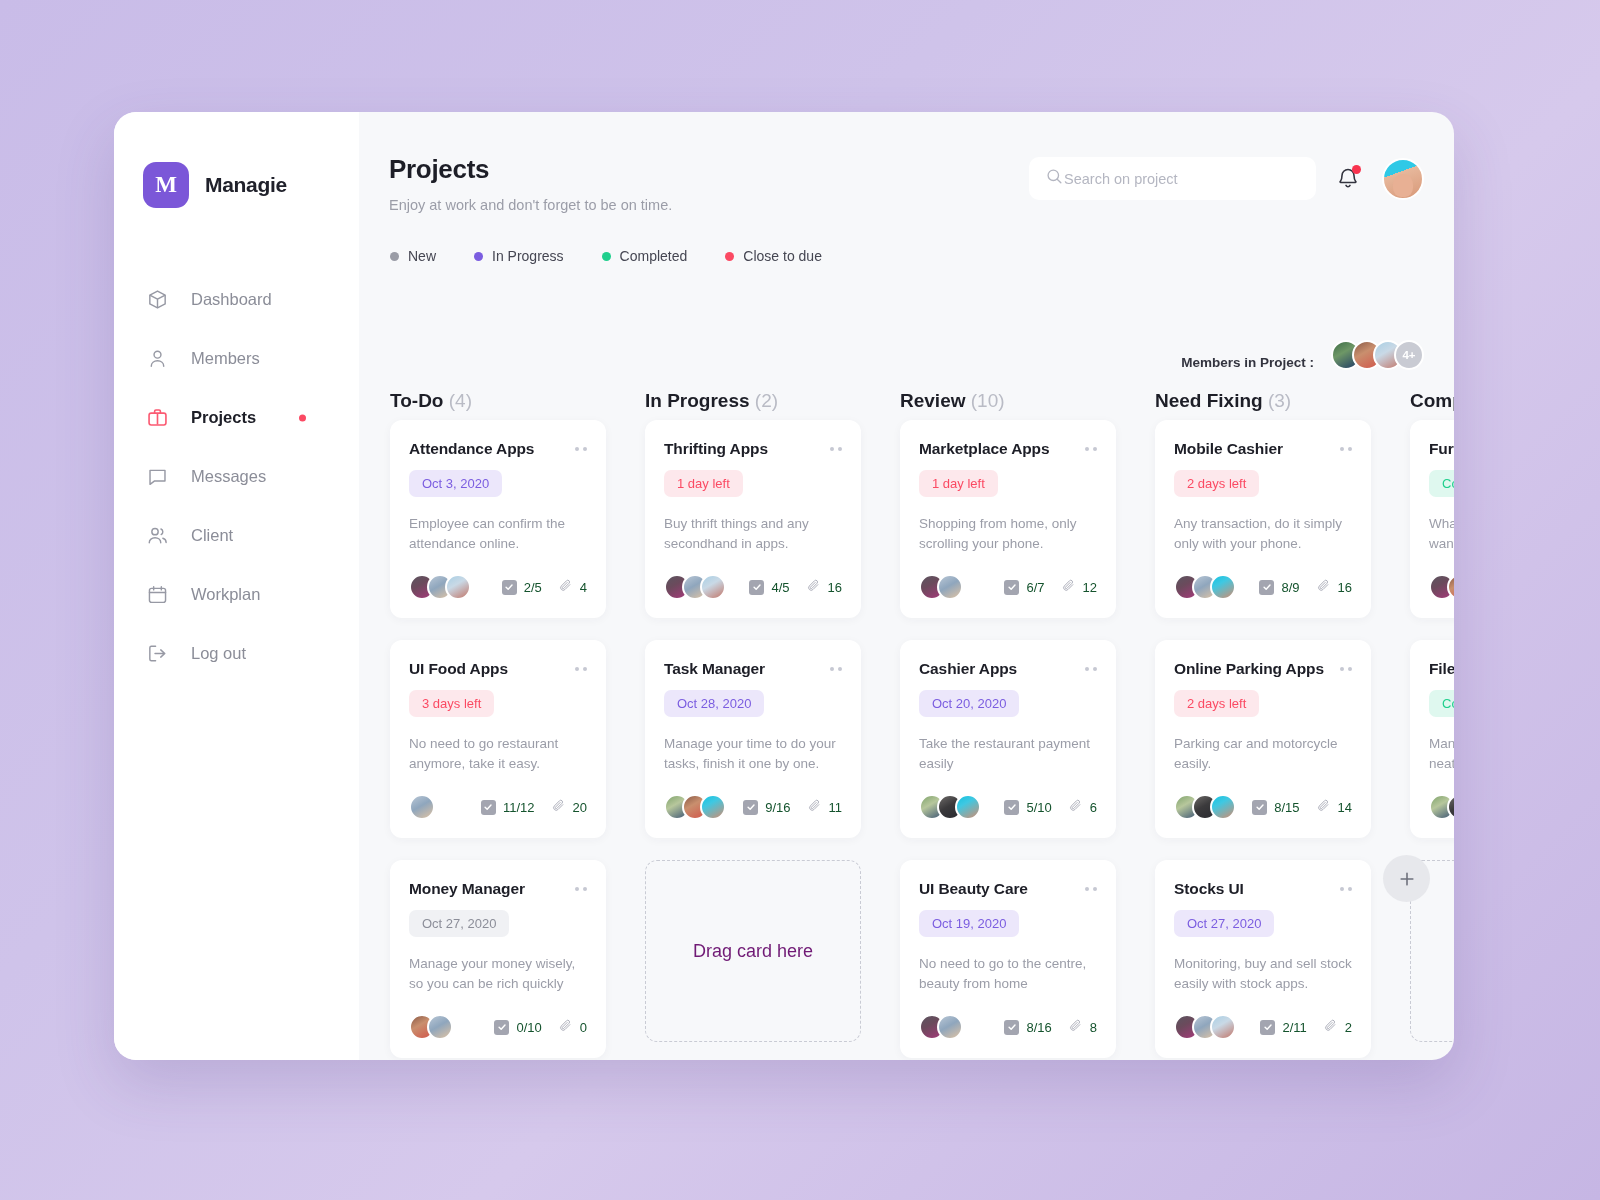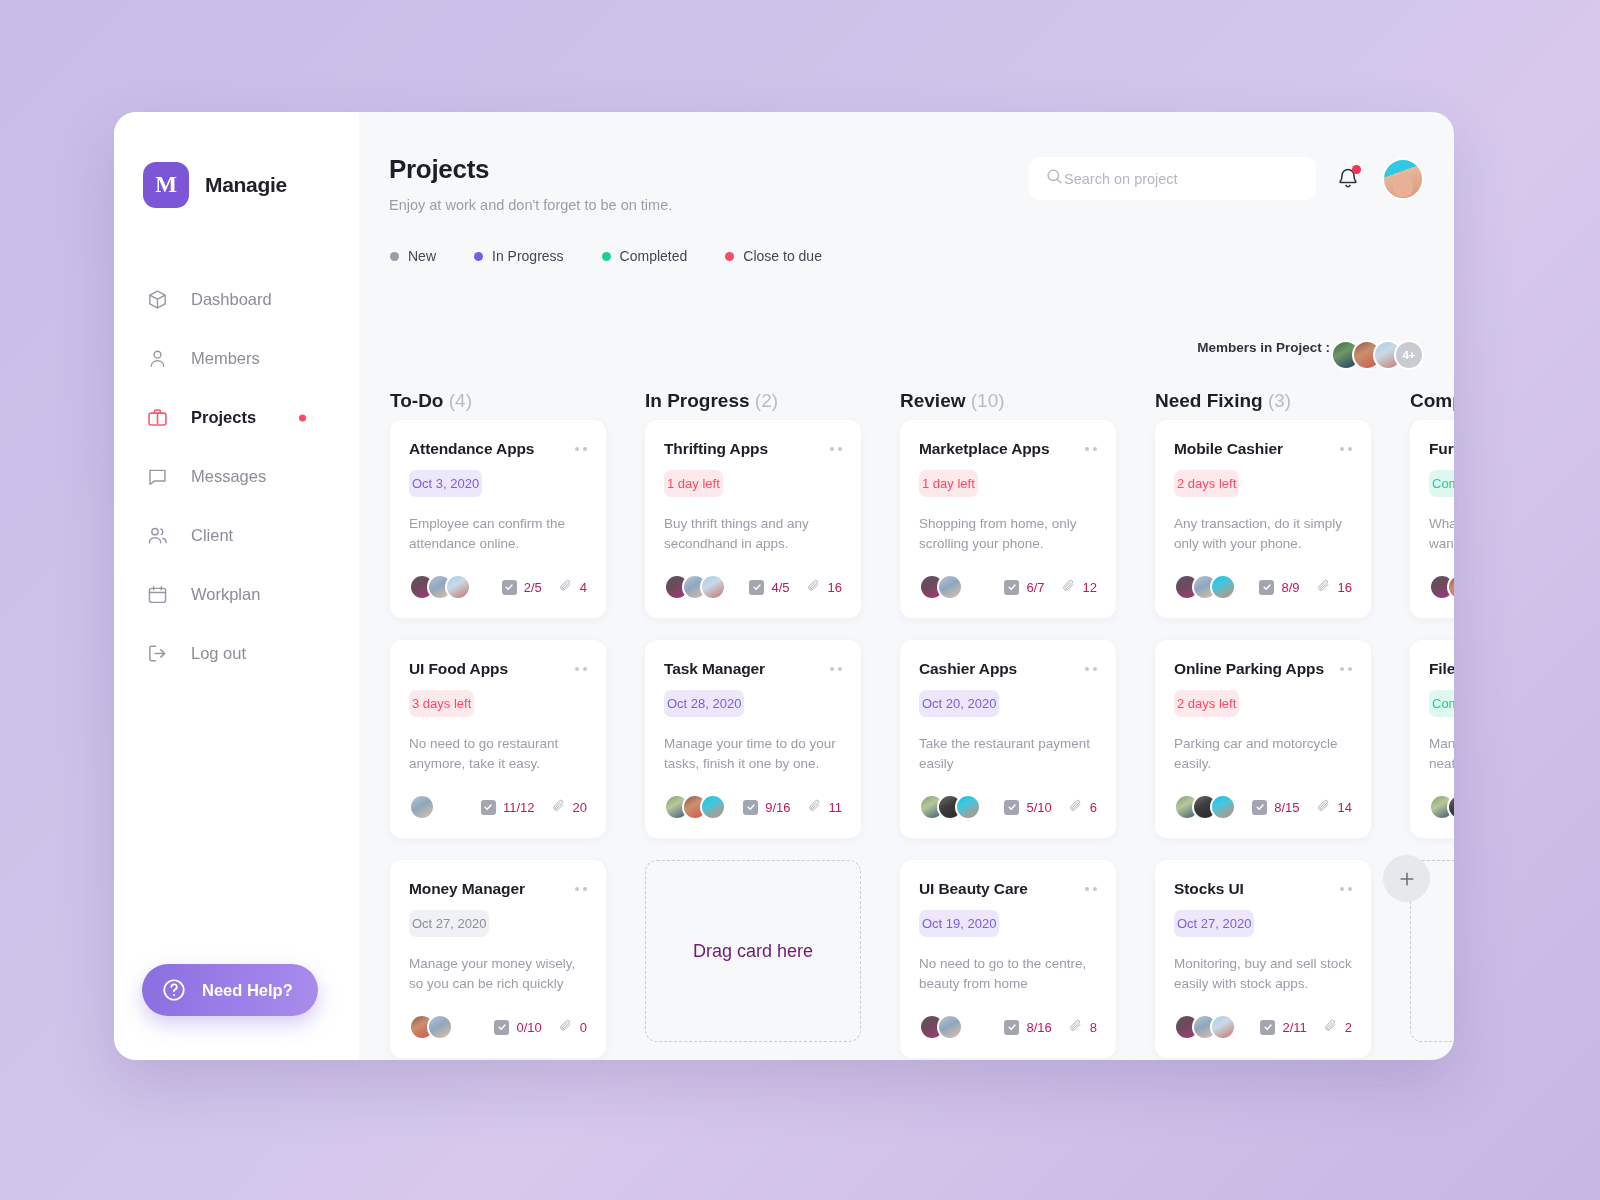--- a/index.html
+++ b/index.html
@@ -100,21 +100,21 @@
     border-radius:46% 46% 40% 40%; background:#e8b094;
   }
 
   
   .legend { display: flex; gap: 38px; padding: 35px 16px 0 31px; }
   .legend-item { display: flex; align-items: center; gap: 9px; font-size: 14px; color: #454652; }
   .legend-dot { width: 9px; height: 9px; border-radius: 50%; }
 
   .members-row {
     position: absolute; right: 30px; top: 228px;
-    display: flex; align-items: flex-start; gap: 1px;
+    display: flex; align-items: flex-end; gap: 17px;
   }
   .members-label { font-size: 13.5px; font-weight: 700; color: #33343f; }
   .member-stack { display: flex; align-items:center; }
   .member-stack .av { width: 30px; height: 30px; border-radius: 50%; border: 2px solid #fff; margin-left: -9px; }
   .member-stack .av:first-child { margin-left: 0; }
   .av-more {
     width: 30px; height: 30px; border-radius: 50%; margin-left: -9px; border:2px solid #fff;
     background: #c9cbd3; color:#fff; font-size: 11.5px; font-weight:700;
     display:flex; align-items:center; justify-content:center;
   }
@@ -133,36 +133,36 @@
     margin-bottom: 22px;
     box-shadow: 0 2px 10px rgba(40,40,80,.045);
   }
   .card-top { display: flex; align-items: flex-start; justify-content: space-between; }
   .card-title { font-size: 15.5px; font-weight: 700; color: #1d1e27; letter-spacing: -.1px; }
   .card-menu { display: flex; gap: 4px; padding-top: 7px; cursor: pointer; }
   .card-menu i { width: 4px; height: 4px; border-radius: 50%; background: #c6c8d2; display:block; }
 
   .badge {
     display: inline-block; margin-top: 12px;
-    padding: 6px 3px; border-radius: 7px;
+    padding: 6px 13px; border-radius: 7px;
     font-size: 13px; font-weight: 400;
   }
   .badge.purple { background: #ece7fb; color: #7b5de0; }
   .badge.pink   { background: #fde8ec; color: #fb4a63; }
   .badge.green  { background: #dff8ef; color: #20cf8d; }
   .badge.gray   { background: #f0f1f4; color: #8c8e99; }
 
   .card-desc { margin-top: 17px; font-size: 13.5px; line-height: 20px; color: #9b9da8; }
 
   .card-foot { display: flex; align-items: center; margin-top: 20px; }
   .avatars { display: flex; align-items: center; }
   .avatars .av { width: 26px; height: 26px; border-radius: 50%; border: 2px solid #fff; margin-left: -8px; }
   .avatars .av:first-child { margin-left: 0; }
   .foot-stats { margin-left: auto; display: flex; align-items: center; gap: 16px; }
-  .stat { display: flex; align-items: center; gap: 7px; font-size: 13px; color: #be185d; }
+  .stat { display: flex; align-items: center; gap: 7px; font-size: 13px; color: #14532d; }
   .chk {
     width: 15px; height: 15px; border-radius: 3px; background: #a3a5b0;
     display:flex; align-items:center; justify-content:center;
   }
   .chk svg { display:block; }
 
   .dropzone {
     border: 1.6px dashed #c9cbd4; border-radius: 12px;
     height: 182px; display: flex; align-items: center; justify-content: center;
     font-size: 18px; color: #701a75; margin-bottom: 22px;
@@ -257,30 +257,20 @@
           <span class="nav-icon">
             <svg width="23" height="23" viewBox="0 0 24 24" fill="none" stroke="#9799a4" stroke-width="1.5" stroke-linecap="round" stroke-linejoin="round">
               <path d="M10 4.4H5.6A1.6 1.6 0 0 0 4 6v12a1.6 1.6 0 0 0 1.6 1.6H10"></path>
               <path d="M15.4 8.2 19.6 12l-4.2 3.8M19.2 12H9.4"></path>
             </svg>
           </span>
           <span>Log out</span>
         </div>
       </nav>
 
-    <button class="help-btn">
-      <span class="help-icon">
-        <svg width="26" height="26" viewBox="0 0 24 24" fill="none" stroke="#fff" stroke-width="1.6">
-          <circle cx="12" cy="12" r="9"></circle>
-          <path d="M9.6 9.2a2.5 2.5 0 1 1 3.2 2.4c-.6.25-.9.8-.9 1.5" stroke-linecap="round"></path>
-          <circle cx="12" cy="16.6" r=".85" fill="#fff" stroke="none"></circle>
-        </svg>
-      </span>
-      <span>Need Help?</span>
-    </button>
   </aside>
 
   <section class="main">
 
     <div class="topbar">
       <div>
         <div class="page-title">Projects</div>
         <div class="page-sub">Enjoy at work and don't forget to be on time.</div>
       </div>
     </div>

